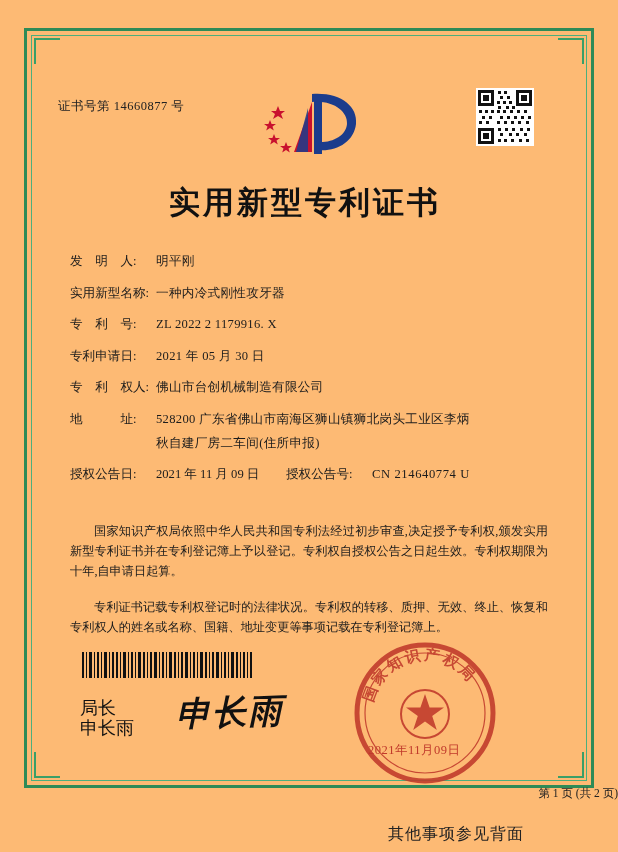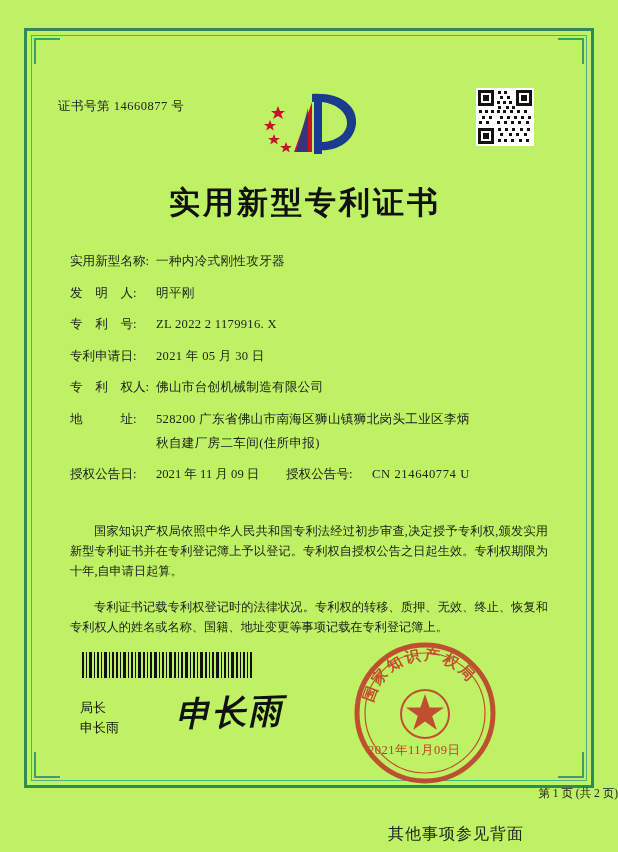--- a/index.html
+++ b/index.html
@@ -13,21 +13,21 @@
     font-family: "Liberation Serif", "DejaVu Serif", serif;
     color: #1a1a1a;
     position: relative;
     overflow: hidden;
   }
   .page {
     position: absolute;
     left: 0; top: 0;
     width: 618px;
     height: 852px;
-    background: #bef264;
+    background: #fdba74;
   }
   
   .border-outer {
     position: absolute;
     left: 24px; top: 28px;
     width: 570px; height: 760px;
     border: 3px solid #2e8b57;
     box-sizing: border-box;
   }
   .border-inner {
@@ -144,21 +144,21 @@
   .barcode {
     position: absolute;
     left: 82px; top: 652px;
     width: 170px; height: 26px;
   }
 
   
   .sig-label {
     position: absolute;
     left: 80px; top: 698px;
-    font-size: 13px;
+    font-size: 18px;
     line-height: 20px;
     color: #111;
   }
   .signature {
     position: absolute;
     left: 176px; top: 690px;
     font-size: 34px;
     font-family: "DejaVu Serif", serif;
     font-style: italic;
     font-weight: bold;
@@ -294,27 +294,27 @@
           <rect x="50" y="51" width="3" height="3"></rect>
       </g>
     </svg>
   </div>
 
   <div class="title">实用新型专利证书</div>
 
   <div class="fields">
 
     <div class="row">
+      <div class="lbl">发　明　人:</div>
+      <div class="val">明平刚</div>
+    </div>
+
+    <div class="row">
       <div class="lbl">实用新型名称:</div>
       <div class="val">一种内冷式刚性攻牙器</div>
-    </div>
-
-    <div class="row">
-      <div class="lbl">发　明　人:</div>
-      <div class="val">明平刚</div>
     </div>
 
     <div class="row">
       <div class="lbl">专　利　号:</div>
       <div class="val mono">ZL 2022 2 1179916. X</div>
     </div>
 
     <div class="row">
       <div class="lbl">专利申请日:</div>
       <div class="val">2021 年 05 月 30 日</div>

